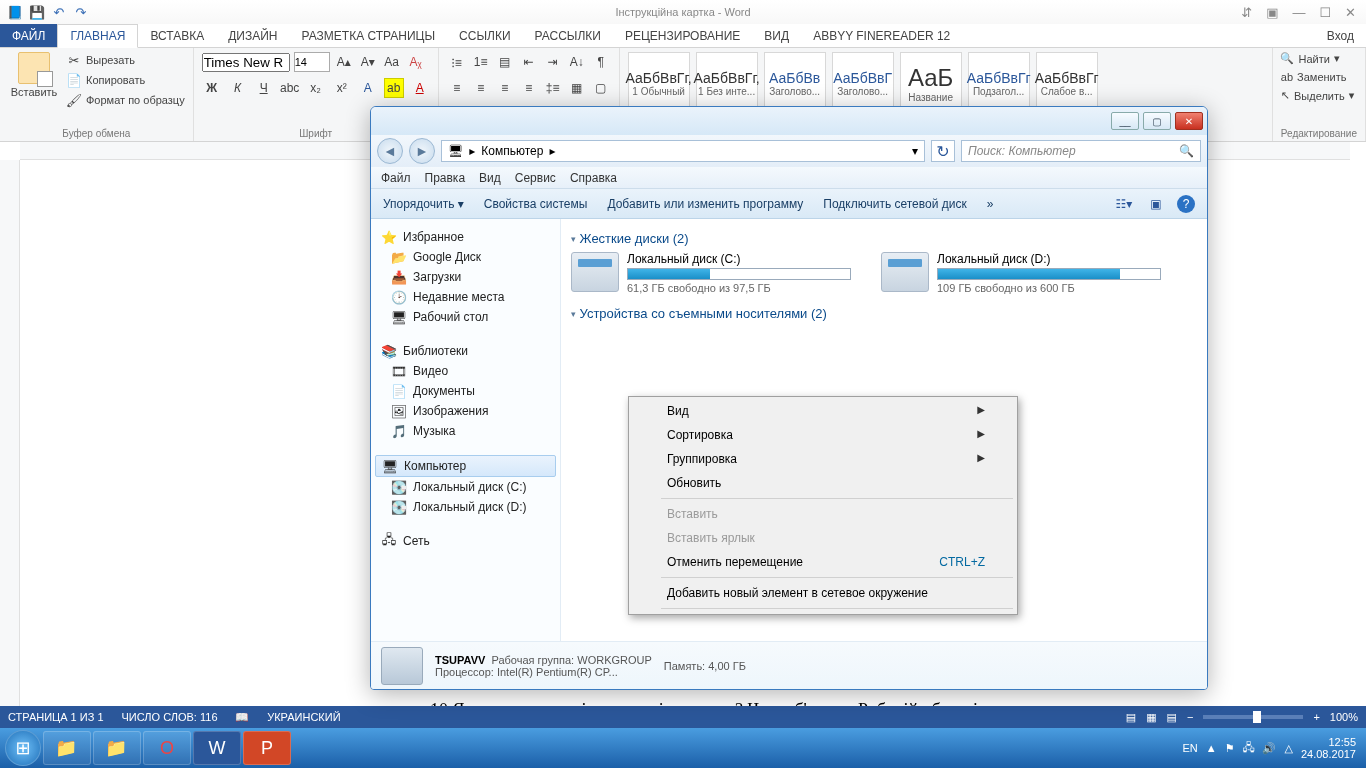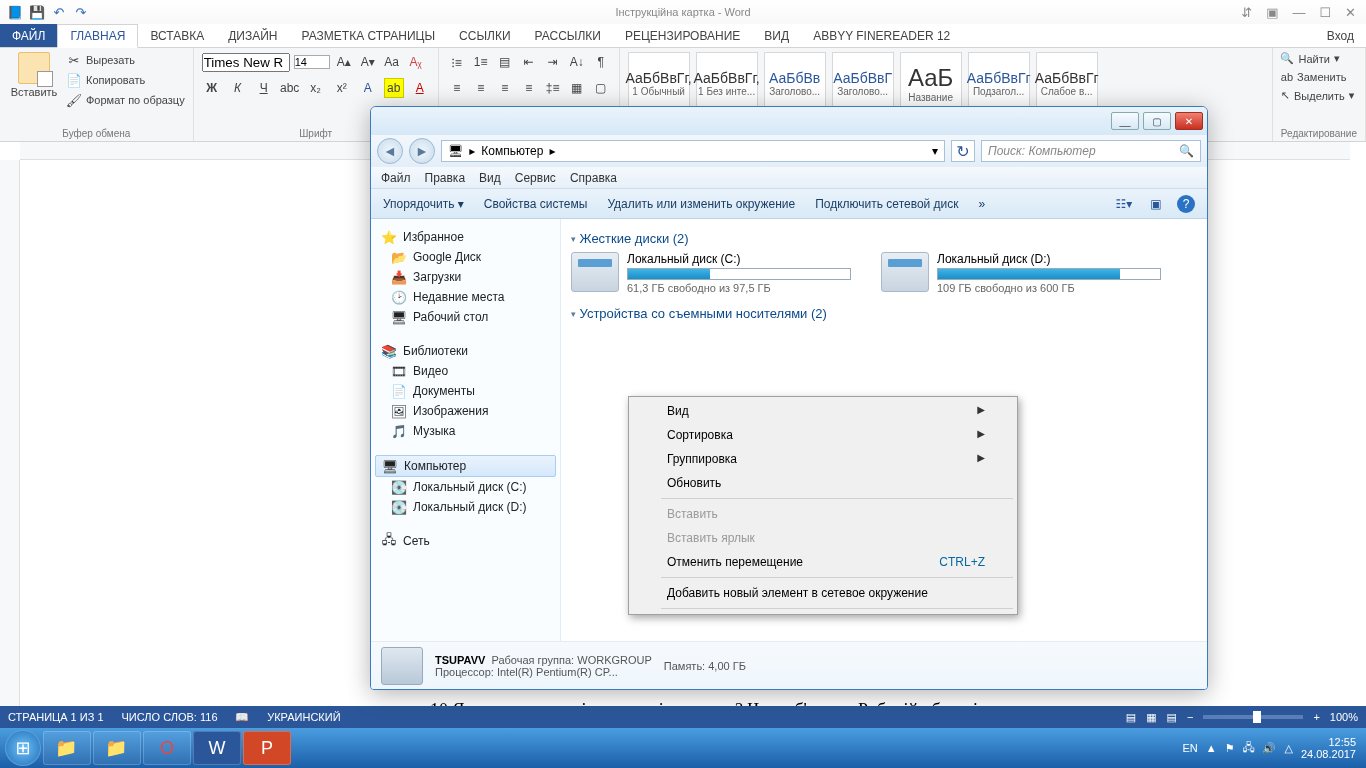--- a/index.html
+++ b/index.html
@@ -24,21 +24,21 @@
 .ribbon { height: 94px; background: #f5f6f7; border-bottom: 1px solid #d4d4d4; display: flex; font-size: 11px; color: #444; }
 .ribbon .group { border-right: 1px solid #e0e0e0; padding: 4px 8px 2px 8px; display: flex; flex-direction: column; }
 .ribbon .group .gbody { flex: 1; display: flex; align-items: flex-start; gap: 6px; }
 .ribbon .group .glabel { text-align: center; font-size: 10px; color: #777; padding-top: 2px; }
 .ribbon .btn-big { display: flex; flex-direction: column; align-items: center; width: 52px; gap: 2px; }
 .ribbon .btn-big .ic { width: 32px; height: 32px; background: #fce4b2; border: 1px solid #e8c070; border-radius: 2px; position: relative; }
 .ribbon .btn-big .ic::after { content:""; position:absolute; right:-4px; bottom:-4px; width:14px; height:14px; background:#fff; border:1px solid #999; }
 .ribbon .mini { display: flex; flex-direction: column; gap: 4px; }
 .ribbon .mini .row { display: flex; align-items: center; gap: 4px; white-space: nowrap; }
 .ribbon .mini .ic16 { width: 16px; height: 16px; display:inline-flex; align-items:center; justify-content:center; font-size:13px; }
-.ribbon select, .ribbon input.sz { font-size: 11px; height: 14px; border: 1px solid #ababab; background: #fff; }
+.ribbon select, .ribbon input.sz { font-size: 11px; height: 20px; border: 1px solid #ababab; background: #fff; }
 .ribbon .font-name { width: 88px; }
 .ribbon .font-size { width: 36px; }
 .ribbon .tbtn { width: 20px; height: 20px; display: inline-flex; align-items: center; justify-content: center; font-size: 12px; color: #444; }
 .ribbon .styles { display: flex; gap: 4px; align-items: center; }
 .ribbon .style-box { width: 62px; height: 62px; border: 1px solid #d8d8d8; background: #fff; display: flex; flex-direction: column; align-items: center; justify-content: center; font-size: 10px; color: #666; }
 .ribbon .style-box .samp { font-size: 14px; color: #333; }
 .ribbon .style-box .samp.blue { color: #2b579a; }
 .ribbon .style-box .samp.big { font-size: 24px; color: #333; }
 .ribbon .editing { display: flex; flex-direction: column; gap: 4px; }
 .ribbon .editing .erow { display: flex; align-items: center; gap: 4px; white-space: nowrap; font-size: 11px; }
@@ -64,21 +64,21 @@
 
 
 .explorer { position: absolute; left: 370px; top: 106px; width: 838px; height: 584px; background: #fff; border: 1px solid #3a7abf; border-radius: 6px 6px 4px 4px; box-shadow: 0 4px 24px rgba(0,0,0,.3); display: flex; flex-direction: column; overflow: hidden; }
 .exp-title { height: 28px; background: linear-gradient(#eaf3fb,#d6e8f7); display: flex; align-items: center; justify-content: flex-end; padding: 0 4px; gap: 4px; }
 .exp-title .wbtn { width: 28px; height: 18px; border: 1px solid #8aa; background: linear-gradient(#f7fbff,#d7e8f5); border-radius: 2px; display:flex; align-items:center; justify-content:center; font-size:10px; color:#345; }
 .exp-title .wbtn.close { background: linear-gradient(#f08070,#c83020); color:#fff; border-color:#a03020; }
 .exp-addr { height: 32px; background: linear-gradient(#f2f7fc,#e4eef8); display: flex; align-items: center; gap: 6px; padding: 0 6px; }
 .exp-addr .navbtn { width: 26px; height: 26px; border-radius: 50%; background: radial-gradient(#f0f6fb,#c7dbed); border:1px solid #9bb8d3; display:flex; align-items:center; justify-content:center; color:#5a7a9a; font-size:14px; }
 .exp-addr .path { flex: 1; height: 22px; background: #fff; border: 1px solid #a8c0d8; display: flex; align-items: center; padding: 0 6px; font-size: 12px; gap: 6px; }
 .exp-addr .refresh { width: 24px; height: 22px; border:1px solid #a8c0d8; background:#fff; display:flex; align-items:center; justify-content:center; color:#2b579a; }
-.exp-addr .search { width: 220px; height: 22px; border: 1px solid #a8c0d8; background: #fff; display: flex; align-items: center; padding: 0 6px; font-size: 12px; color: #888; font-style: italic; }
+.exp-addr .search { width: 240px; height: 22px; border: 1px solid #a8c0d8; background: #fff; display: flex; align-items: center; padding: 0 6px; font-size: 12px; color: #888; font-style: italic; }
 .exp-addr .search .sic { margin-left:auto; color:#5a7a9a; font-style:normal; }
 .exp-menu { height: 22px; background: linear-gradient(#f4f9fd,#e7f0f9); display: flex; align-items: center; gap: 14px; padding: 0 10px; font-size: 12px; color: #333; border-bottom:1px solid #cdddeb; }
 .exp-cmd { height: 30px; background: linear-gradient(#eaf3fb,#d9e9f6); display: flex; align-items: center; gap: 20px; padding: 0 12px; font-size: 12px; color: #1a3f66; border-bottom:1px solid #bcd4e8; }
 .exp-cmd .r { margin-left:auto; display:flex; gap:10px; align-items:center; }
 .exp-cmd .ibtn { width:22px; height:22px; display:flex; align-items:center; justify-content:center; color:#2b579a; }
 .exp-cmd .ibtn.help { background:#2b72c4; color:#fff; border-radius:50%; width:18px; height:18px; font-size:12px; }
 .exp-body { flex: 1; display: flex; min-height: 0; }
 .exp-nav { width: 190px; background: #fafdff; border-right: 1px solid #e2ecf5; padding: 8px 0; font-size: 12px; overflow: hidden; }
 .exp-nav .grp { margin-bottom: 14px; }
 .exp-nav .item { display: flex; align-items: center; gap: 6px; padding: 2px 10px 2px 20px; color: #222; white-space: nowrap; }
@@ -341,21 +341,21 @@
   <div class="exp-menu">
     <span>Файл</span>
     <span>Правка</span>
     <span>Вид</span>
     <span>Сервис</span>
     <span>Справка</span>
   </div>
   <div class="exp-cmd">
     <span><span>Упорядочить</span> ▾</span>
     <span>Свойства системы</span>
-    <span>Удалить или изменить окружение</span>
+    <span>Добавить или изменить программу</span>
     <span>Подключить сетевой диск</span>
     <span>»</span>
     <div class="r">
       <span class="ibtn">☷▾</span>
       <span class="ibtn">▣</span>
       <span class="ibtn help">?</span>
     </div>
   </div>
   <div class="exp-body">
     <div class="exp-nav">

